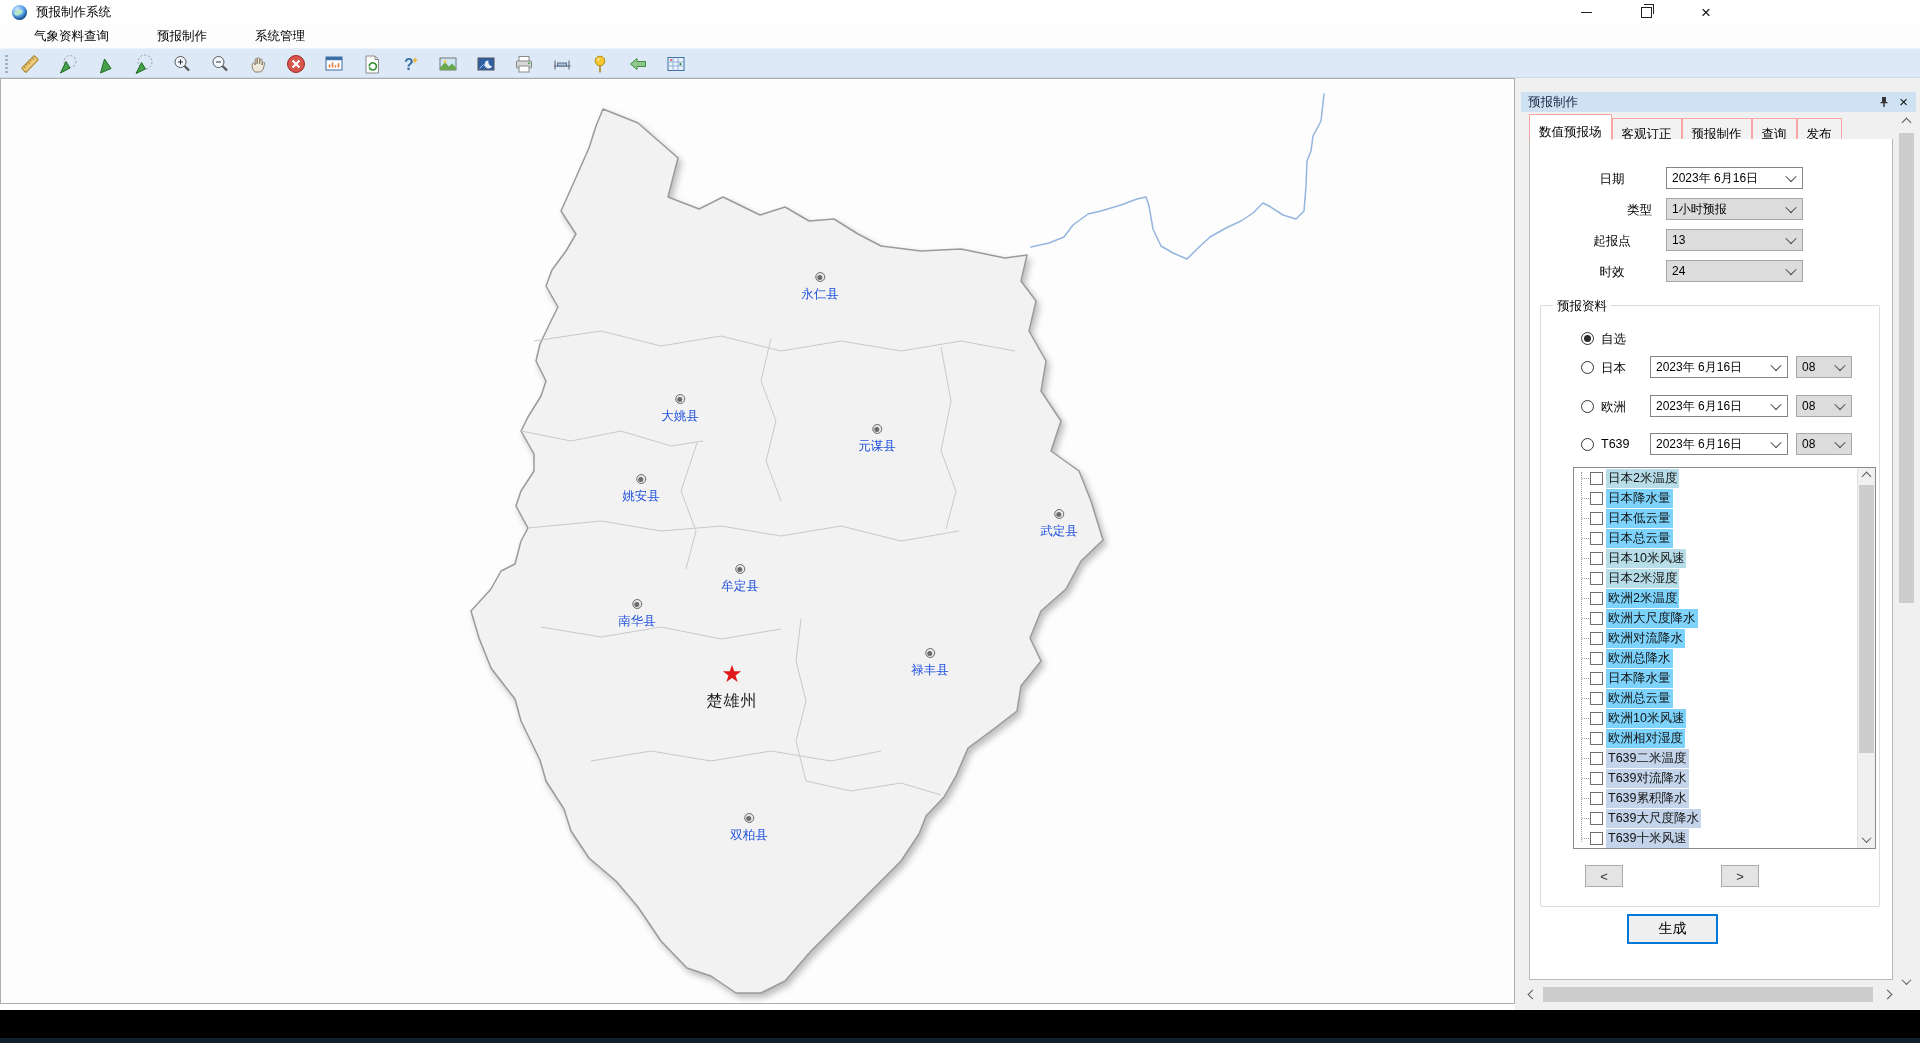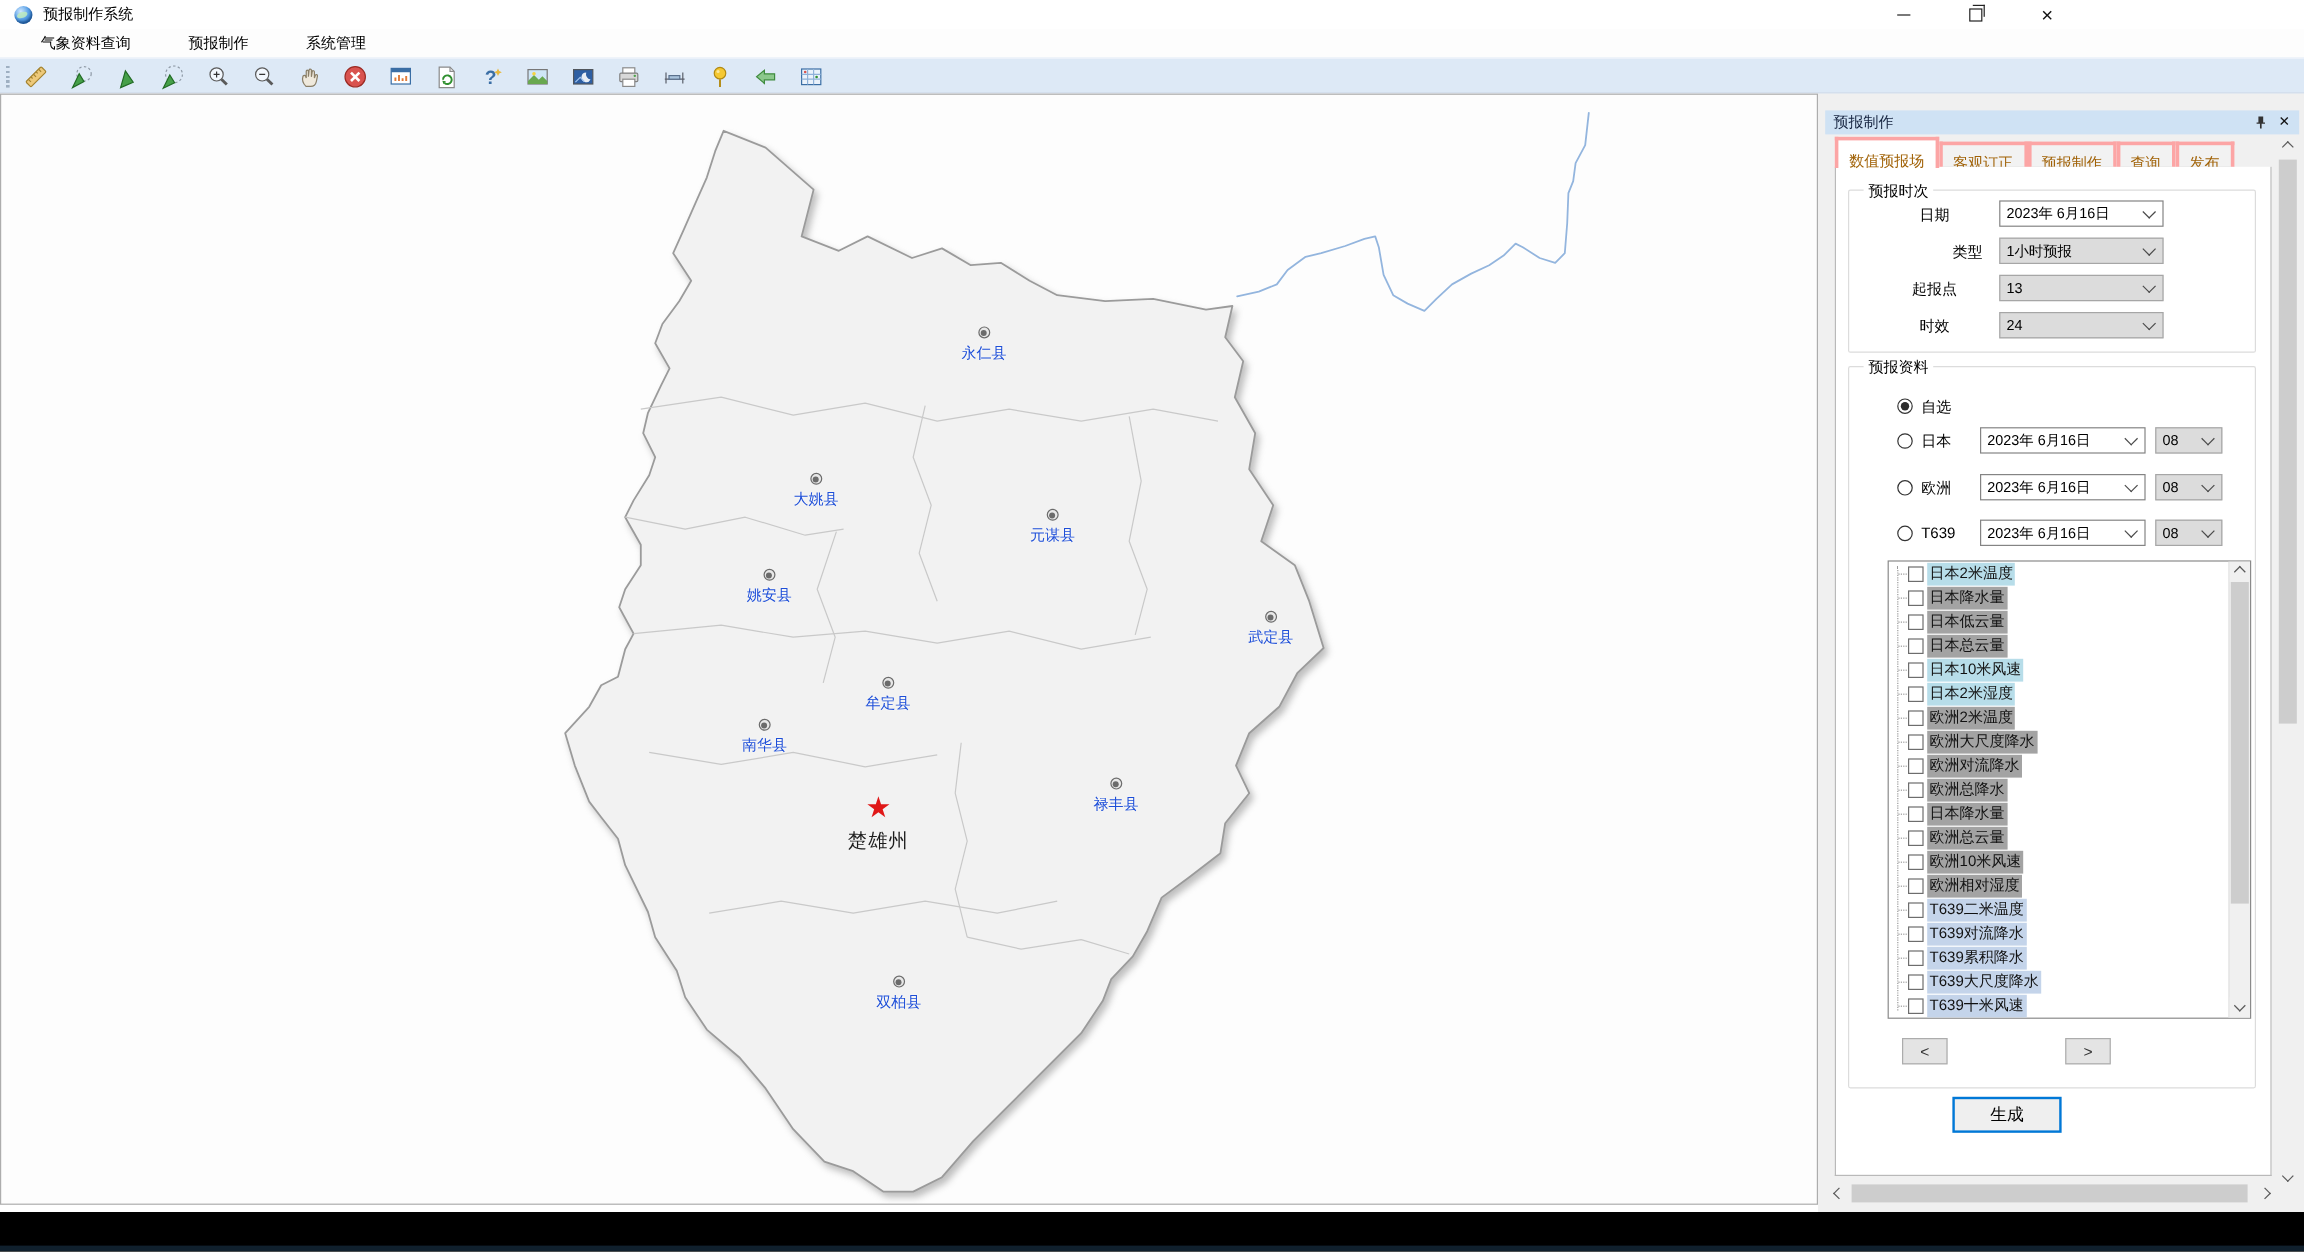--- a/index.html
+++ b/index.html
@@ -39,21 +39,21 @@
   .star{font-size:24px;line-height:22px;color:#e01818;}
   .prefname{font-size:16px;color:#1c1c1c;margin-top:6px;letter-spacing:1px;}
   
   .rightzone{position:absolute;left:1515px;top:78px;width:405px;height:932px;background:#f0f0f0;}
   .ptitle{position:absolute;left:1521px;top:92px;width:395px;height:20px;background:#cfe2f4;display:flex;align-items:center;
           font-size:12.5px;color:#15233f;padding-left:7px;box-sizing:border-box;}
   .ptools{margin-left:auto;display:flex;align-items:center;gap:10px;padding-right:8px;}
   .pinicon svg{display:block;}
   .pclose{font-size:15px;line-height:14px;color:#111;}
   .tabs{position:absolute;left:1529px;top:114px;width:350px;height:26px;display:flex;align-items:flex-end;}
-  .tab{font-size:12.5px;height:22px;line-height:22px;padding:4px 9px;background:#f2f2f2;border:3px solid #fca5a5;border-bottom:1px solid #b9b9b9;color:#a16207;box-sizing:border-box;}
+  .tab{font-size:12.5px;height:22px;line-height:22px;padding:4px 9px;background:#f2f2f2;border:1px solid #fca5a5;border-bottom:1px solid #b9b9b9;color:#000000;box-sizing:border-box;}
   .tab.active{height:26px;line-height:26px;background:#fff;border-bottom:none;position:relative;z-index:2;}
   .content{position:absolute;left:1529px;top:139px;width:364px;height:841px;background:#fff;border:1px solid #b9b9b9;border-top:none;box-sizing:border-box;}
   .groupbox{position:absolute;border:1px solid #dcdcdc;border-radius:2px;}
   .gb-label{position:absolute;top:-8px;left:12px;background:#fff;padding:0 4px;font-size:12.5px;color:#000;}
   .flabel{position:absolute;font-size:12.5px;color:#000;width:80px;text-align:center;}
   .combo{position:absolute;height:22px;background:#fff;border:1px solid #848484;box-sizing:border-box;display:flex;align-items:center;font-size:12px;padding:0 5px;color:#000;}
   .combo.gray{background:#dcdcdc;border-color:#a6a6a6;}
   .chev{width:7px;height:7px;border-right:1.4px solid #4a4a4a;border-bottom:1.4px solid #4a4a4a;}
   .chev.down{transform:rotate(45deg) translate(-1px,-1px);}
   .chev.up{transform:rotate(-135deg);}
@@ -65,21 +65,21 @@
   .rlabel{position:absolute;font-size:12.5px;color:#000;}
   
   .listbox{position:absolute;left:1573px;top:467px;width:303px;height:382px;background:#fff;border:1px solid #8a8a8a;box-sizing:border-box;overflow:hidden;}
   .tree-spine{position:absolute;left:7px;top:4px;bottom:6px;border-left:1px dotted #9a9a9a;}
   .li{height:20px;display:flex;align-items:center;padding-left:8px;position:relative;}
   .li:first-child{margin-top:3px;}
   .tree-dash{width:7px;border-top:1px dotted #9a9a9a;margin-right:1px;}
   .cb{width:13px;height:13px;border:1px solid #6d6d6d;background:#fff;box-sizing:border-box;margin-right:3px;flex:none;}
   .hl{font-size:12.5px;padding:1px 2px;white-space:nowrap;}
   .hl-cyan{background:#b7dde9;}
-  .hl-gray{background:#a3a3a3;text-align:right;}
+  .hl-gray{background:#7dd3fc;text-align:right;}
   .hl-blue{background:#c4d4ea;}
   
   .sbV{position:absolute;background:#f0f0f0;}
   .sb-btn{position:absolute;display:flex;align-items:center;justify-content:center;background:#f0f0f0;}
   .sb-thumb{position:absolute;background:#cdcdcd;}
   .sb-btn .chev{width:6px;height:6px;border-color:#5a5a5a;}
   .btn{position:absolute;background:#e4e4e4;border:1px solid #acacac;box-sizing:border-box;display:flex;align-items:center;justify-content:center;font-size:13px;color:#333;}
   .gen{background:#efefef;border:2px solid #0078d7;font-size:14px;color:#000;}
   
   .botbar{position:absolute;left:0;top:1010px;width:1920px;height:33px;background:#000;}
@@ -323,23 +323,20 @@
   <div class="tabs">
     <div class="tab active">数值预报场</div>
     <div class="tab">客观订正</div>
     <div class="tab">预报制作</div>
     <div class="tab">查询</div>
     <div class="tab">发布</div>
   </div>
 
   <div class="content"></div>
 
-  <div class="groupbox" style="left:1540px;top:158px;width:338px;height:134px;">
-    <span class="gb-label">预报时次</span>
-  </div>
   <div class="flabel" style="left:1572px;top:171px;">日期</div>
   <div class="combo" style="left:1666px;top:167px;width:137px;">
     <span>2023年 6月16日</span>
     <span class="cararea">
         <span class="chev down"></span>
       </span>
   </div>
   <div class="flabel" style="left:1572px;top:202px;text-align:right;">类型</div>
   <div class="combo gray" style="left:1666px;top:198px;width:137px;">
     <span>1小时预报</span>

